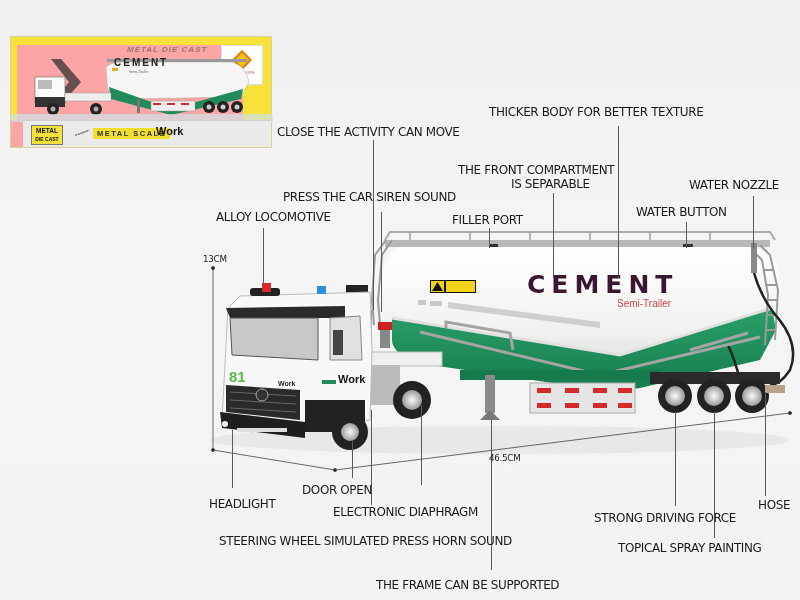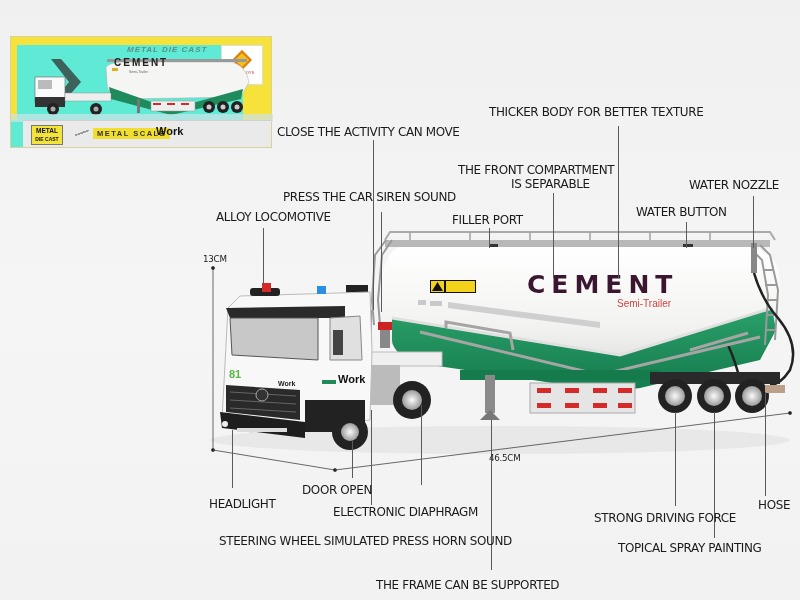--- a/index.html
+++ b/index.html
@@ -20,21 +20,21 @@
     transform-origin: left top;
     line-height: 15px;
   }
   .dim { font-size: 9.5px; letter-spacing: -0.3px; }
   .lead { position: absolute; width: 1px; background: #5a5a5a; }
   svg.scene { position: absolute; left: 0; top: 0; }
 
   
   .pkg {
     position: absolute; left: 10px; top: 36px; width: 262px; height: 112px;
-    background: #5eead4; border: 1px solid #d8d19a;
+    background: #fca5a5; border: 1px solid #d8d19a;
   }
   .pkg-bottom {
     position: absolute; left: 12px; right: 0; bottom: 0; height: 27px;
     background: #eaeaea; border-top: 1px solid #cfcfcf;
   }
   .pkg-badge {
     position: absolute; left: 8px; top: 4px; width: 32px; height: 20px;
     background: #f4e33a; border: 1px solid #777; font-size: 6.5px; font-weight: bold;
     line-height: 9px; text-align: center; color: #111;
     font-family: "Liberation Sans", sans-serif;
@@ -286,21 +286,21 @@
       <circle cx="213" cy="450" r="1.6"></circle>
     <line x1="213" y1="450" x2="335" y2="470"></line>
     <circle cx="335" cy="470" r="1.6"></circle>
     <line x1="335" y1="470" x2="790" y2="413"></line>
     <circle cx="790" cy="413" r="1.6"></circle>
   </g>
 </svg>
 
 <div style="position:absolute;left:527px;top:270px;font-family:'DejaVu Sans',sans-serif;font-weight:bold;font-size:25px;letter-spacing:6px;color:#3a1630">CEMENT</div>
 <div style="position:absolute;left:617px;top:298px;font-family:'Liberation Sans',sans-serif;font-size:10px;color:#c44">Semi-Trailer</div>
-<div style="position:absolute;left:229px;top:368px;font-family:'Liberation Sans',sans-serif;font-weight:bold;font-size:11px;color:#5ab84a">81</div>
+<div style="position:absolute;left:229px;top:368px;font-family:'Liberation Sans',sans-serif;font-weight:bold;font-size:15px;color:#5ab84a">81</div>
 <div style="position:absolute;left:278px;top:380px;font-family:'Liberation Sans',sans-serif;font-weight:bold;font-size:7px;color:#222">Work</div>
 <div style="position:absolute;left:338px;top:373px;font-family:'Liberation Sans',sans-serif;font-weight:bold;font-size:11px;color:#111">Work</div>
 
 <div class="lead" style="left:373px;top:140px;height:170px"></div>
 <div class="lead" style="left:381px;top:212px;height:100px"></div>
 <div class="lead" style="left:263px;top:228px;height:56px"></div>
 <div class="lead" style="left:489px;top:228px;height:20px"></div>
 <div class="lead" style="left:553px;top:193px;height:85px"></div>
 <div class="lead" style="left:618px;top:126px;height:152px"></div>
 <div class="lead" style="left:686px;top:222px;height:26px"></div>

